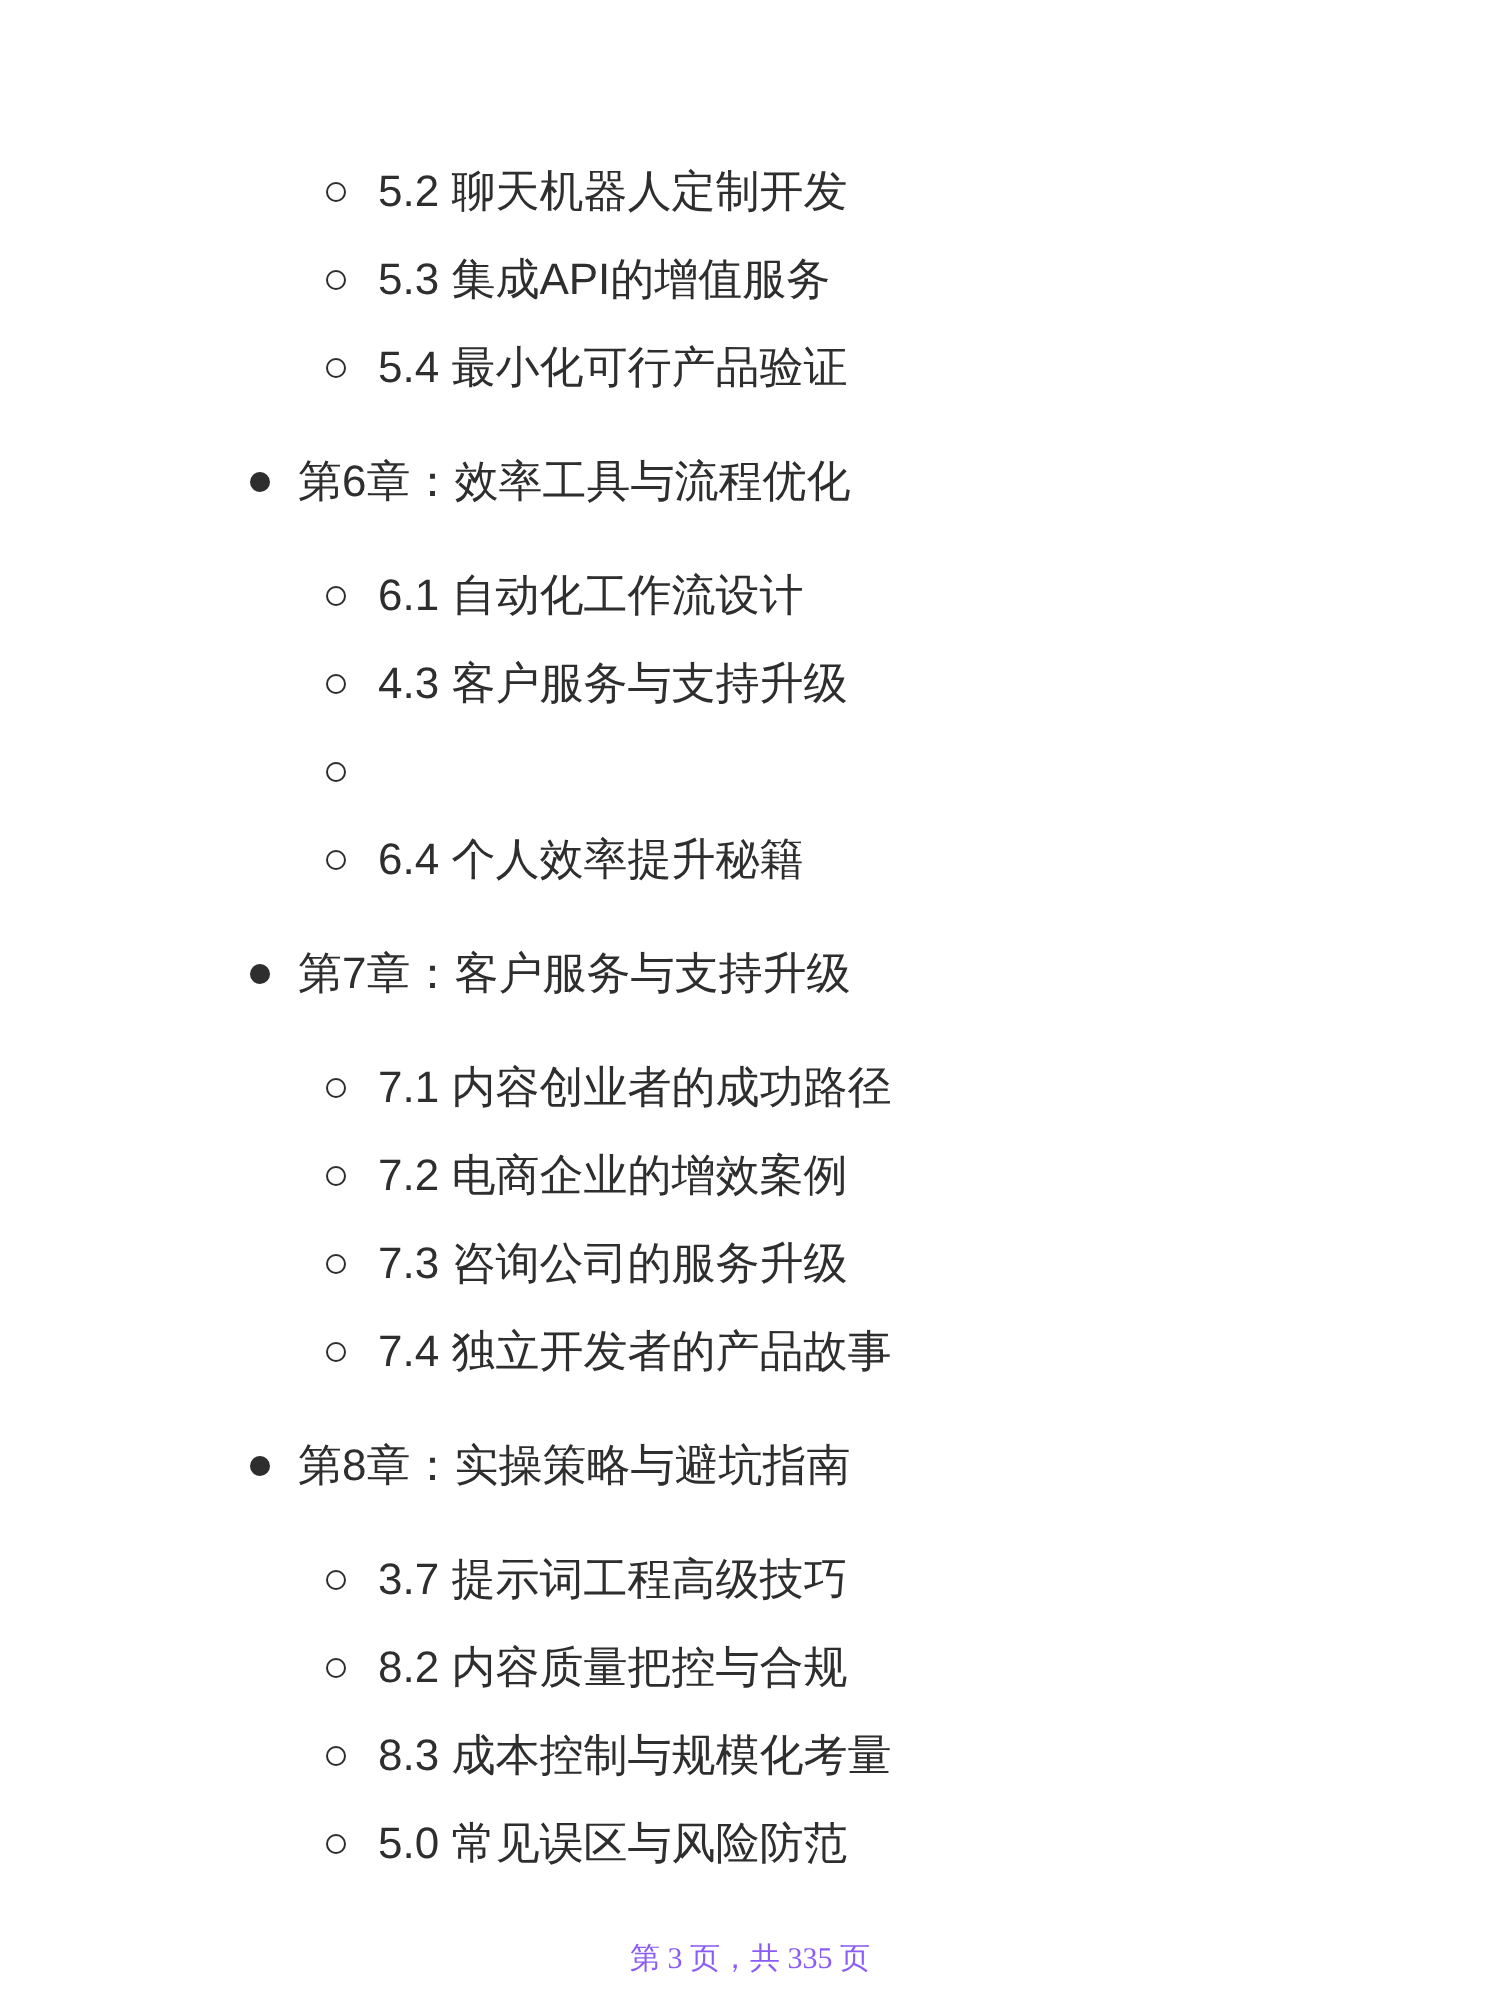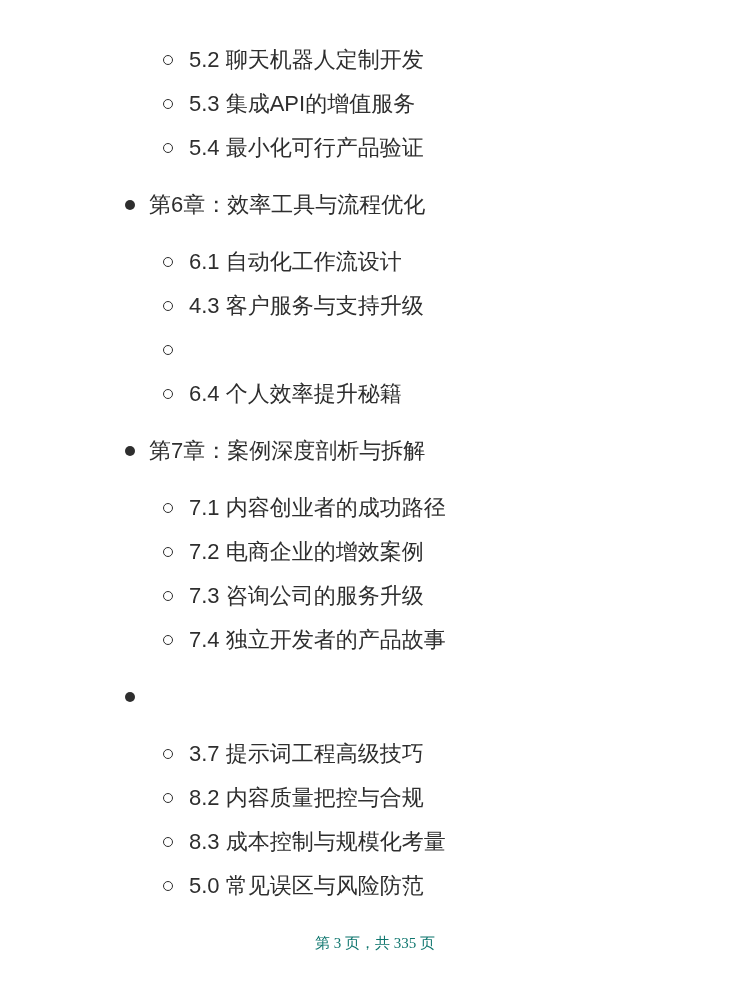--- a/index.html
+++ b/index.html
@@ -8,21 +8,21 @@
     background: #ffffff;
   }
   body {
     width: 750px;
     height: 1000px;
     font-family: "Liberation Sans", "DejaVu Sans", sans-serif;
     color: #2e2e2e;
     overflow: hidden;
   }
   .toc {
-    padding-top: 38px;
+    padding-top: 74px;
     font-size: 22px;
     line-height: 1;
   }
   .sub-row {
     height: 44px;
     display: flex;
     align-items: center;
     padding-left: 163px;
   }
   .ring {
@@ -49,21 +49,21 @@
     flex: none;
   }
   .label {
     white-space: nowrap;
   }
   .page-footer {
     margin-top: 26px;
     text-align: center;
     font-family: "Liberation Serif", "DejaVu Serif", serif;
     font-size: 15px;
-    color: #0f766e;
+    color: #8b5cf6;
   }
 </style>
 </head>
 <body>
 
 <div class="page">
   <main class="toc">
 
     <div class="sub-row">
       <span class="ring"></span>
@@ -93,41 +93,42 @@
     <div class="sub-row">
       <span class="ring"></span>
     </div>
     <div class="sub-row">
       <span class="ring"></span>
       <span class="label">6.4 个人效率提升秘籍</span>
     </div>
 
     <div class="chapter-row">
       <span class="disc"></span>
-      <span class="label">第7章：案例深度剖析与拆解</span>
+      <span class="label">第7章：客户服务与支持升级</span>
     </div>
     <div class="sub-row">
       <span class="ring"></span>
       <span class="label">7.1 内容创业者的成功路径</span>
     </div>
     <div class="sub-row">
       <span class="ring"></span>
       <span class="label">7.2 电商企业的增效案例</span>
     </div>
     <div class="sub-row">
       <span class="ring"></span>
       <span class="label">7.3 咨询公司的服务升级</span>
     </div>
     <div class="sub-row">
       <span class="ring"></span>
       <span class="label">7.4 独立开发者的产品故事</span>
     </div>
 
     <div class="chapter-row">
       <span class="disc"></span>
+      <span class="label">第8章：实操策略与避坑指南</span>
     </div>
     <div class="sub-row">
       <span class="ring"></span>
       <span class="label">3.7 提示词工程高级技巧</span>
     </div>
     <div class="sub-row">
       <span class="ring"></span>
       <span class="label">8.2 内容质量把控与合规</span>
     </div>
     <div class="sub-row">

